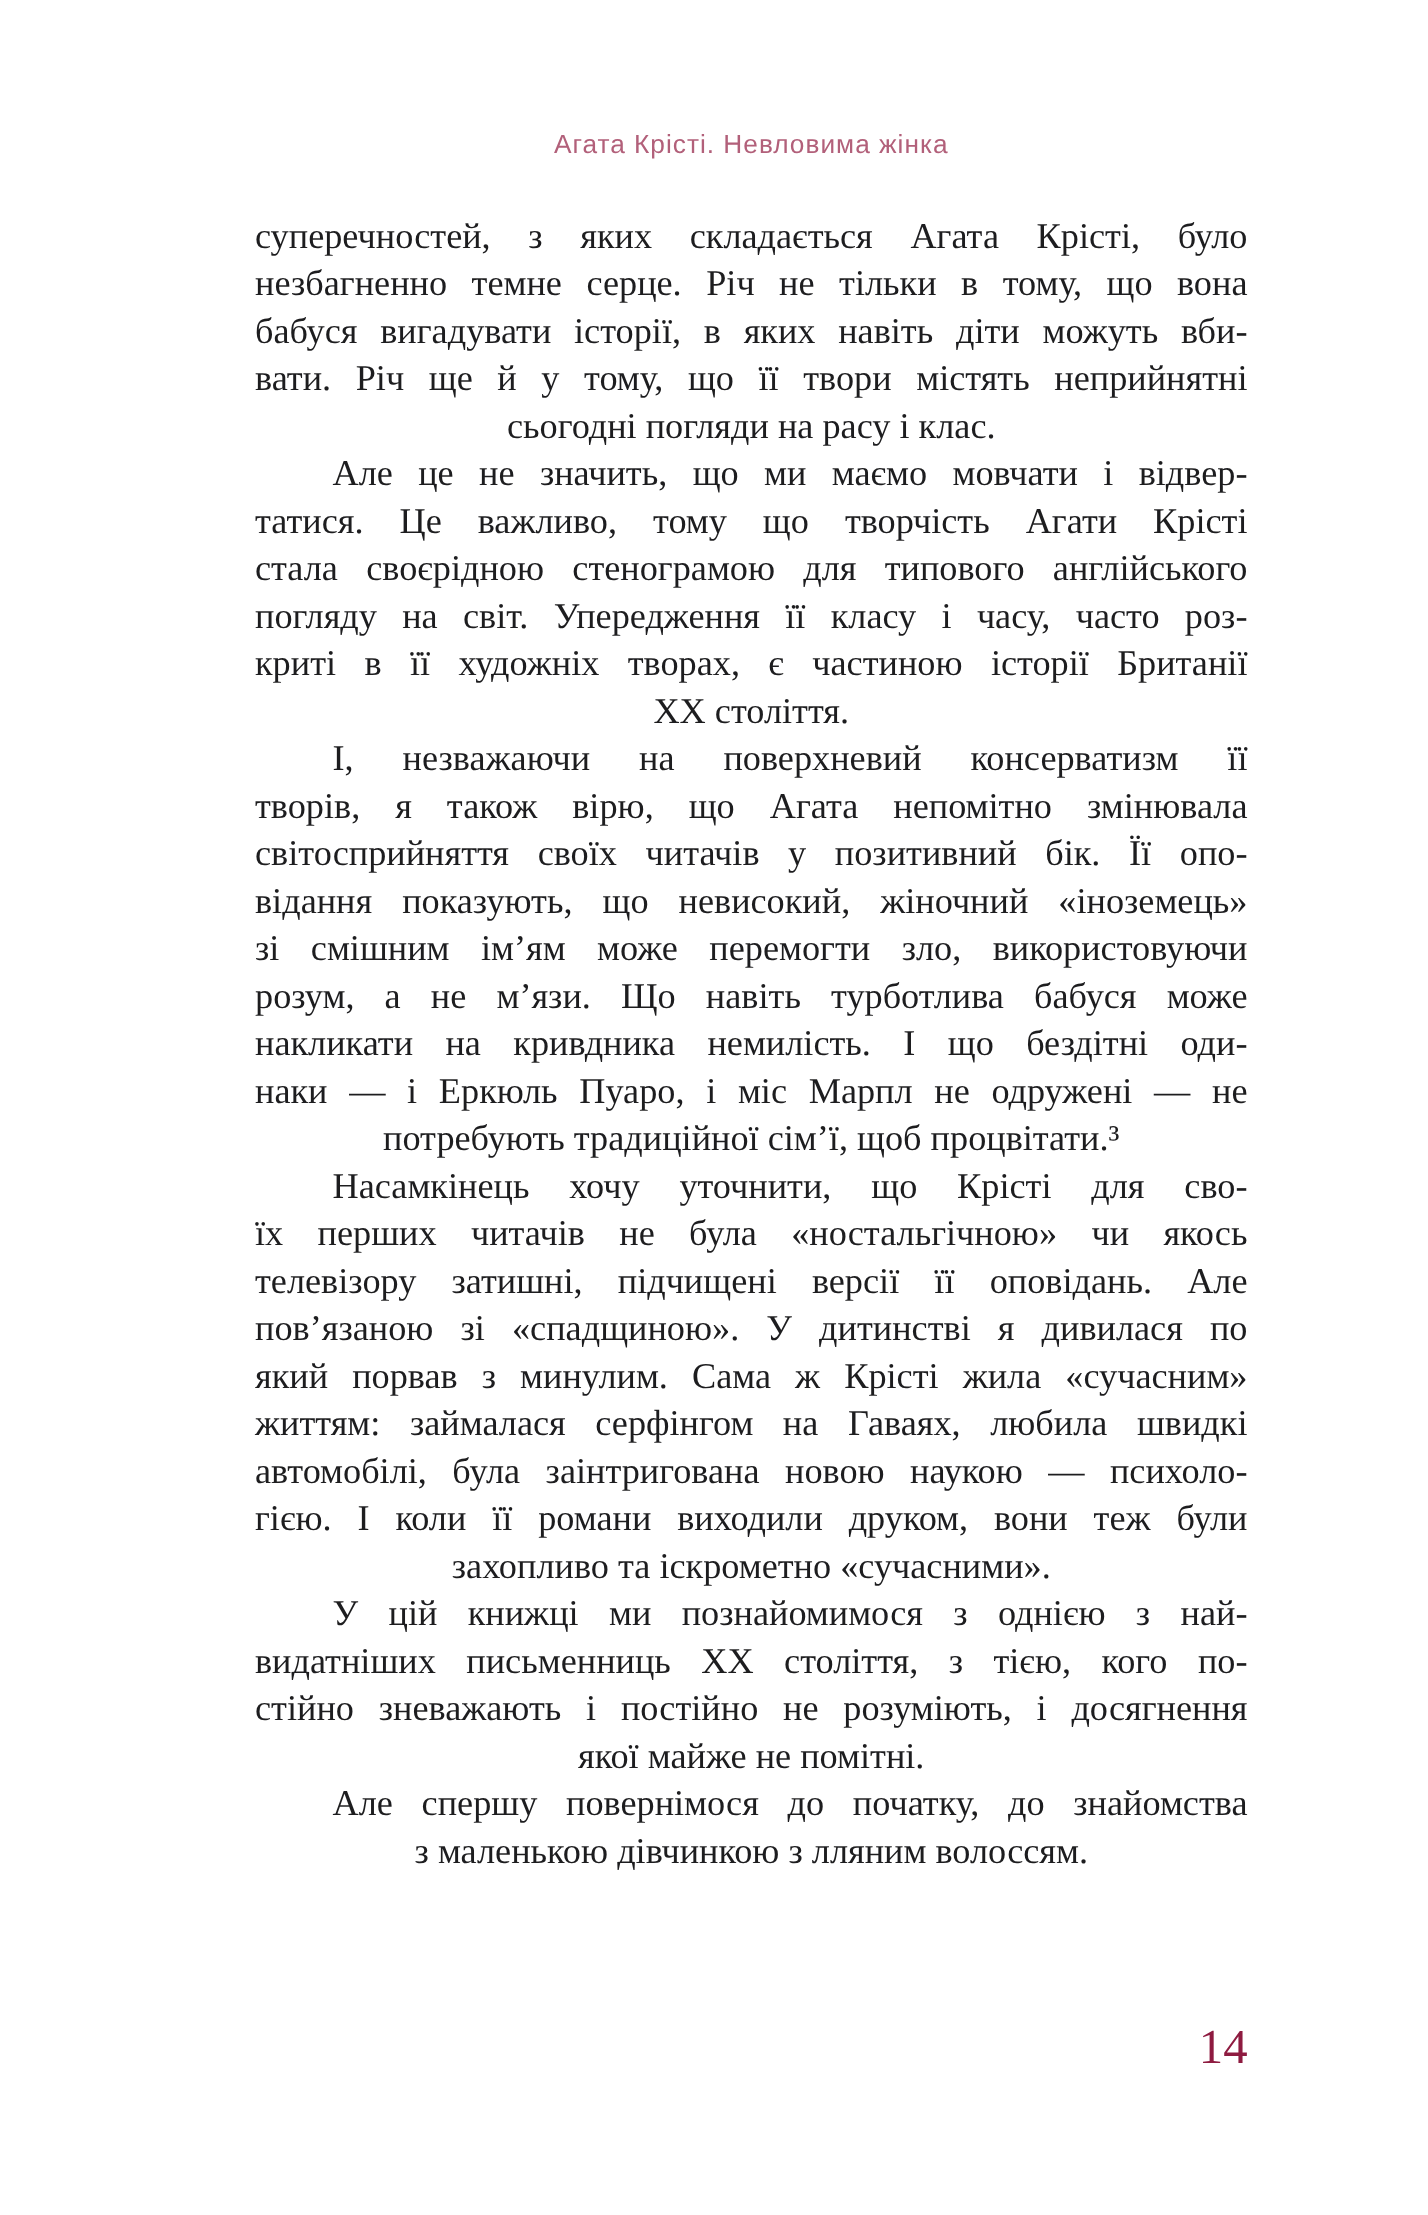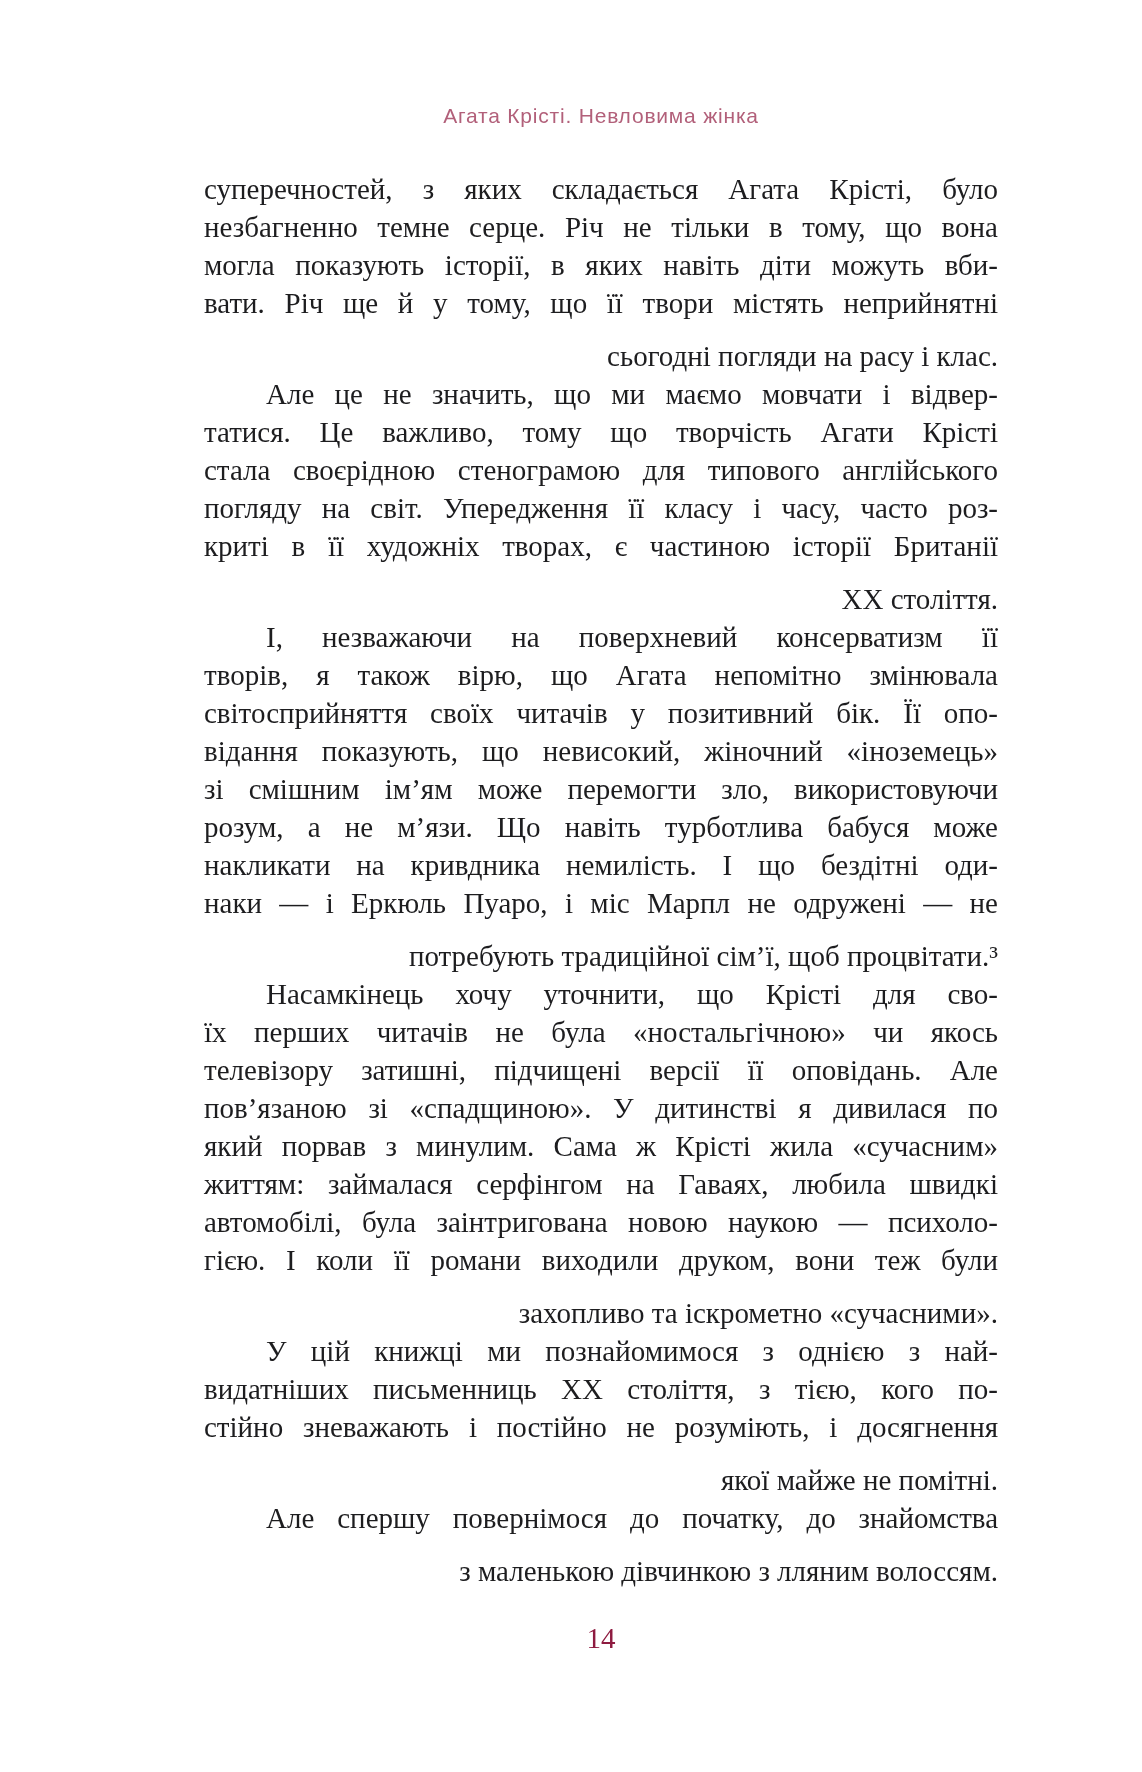--- a/index.html
+++ b/index.html
@@ -37,45 +37,45 @@
     font-size: 29px;
     line-height: 38px;
     color: var(--ink, #1d1d1f);
   }
   .paragraph { margin: 0; }
   .line { width: 100%; }
   .line.just {
     text-align: justify;
     text-align-last: justify;
   }
-  .line.last { text-align: right; margin-top: 15px; }
+  .line.last { text-align: center; }
   .line.indent { padding-left: 62px; box-sizing: border-box; }
   .page-number {
     position: absolute;
     top: 1620px;
     left: 204px;
     width: 794px;
-    text-align: center;
+    text-align: right;
     font-family: "Liberation Serif", serif;
-    font-size: 29px;
+    font-size: 39px;
     line-height: 36px;
     color: var(--maroon, #8e1b40);
   }
 </style>
 </head>
 <body>
 
 <div class="sheet">
   <div class="running-head">Агата Крісті. Невловима жінка</div>
 
   <div class="text-block">
       <div class="paragraph">
         <div class="line just">суперечностей, з яких складається Агата Крісті, було</div>
         <div class="line just">незбагненно темне серце. Річ не тільки в тому, що вона</div>
-        <div class="line just">могла показують історії, в яких навіть діти можуть вби-</div>
+        <div class="line just">бабуся вигадувати історії, в яких навіть діти можуть вби-</div>
         <div class="line just">вати. Річ ще й у тому, що її твори містять неприйнятні</div>
         <div class="line last">сьогодні погляди на расу і клас.</div>
       </div>
       <div class="paragraph">
         <div class="line just indent">Але це не значить, що ми маємо мовчати і відвер-</div>
         <div class="line just">татися. Це важливо, тому що творчість Агати Крісті</div>
         <div class="line just">стала своєрідною стенограмою для типового англійського</div>
         <div class="line just">погляду на світ. Упередження її класу і часу, часто роз-</div>
         <div class="line just">криті в її художніх творах, є частиною історії Британії</div>
         <div class="line last">ХХ століття.</div>

